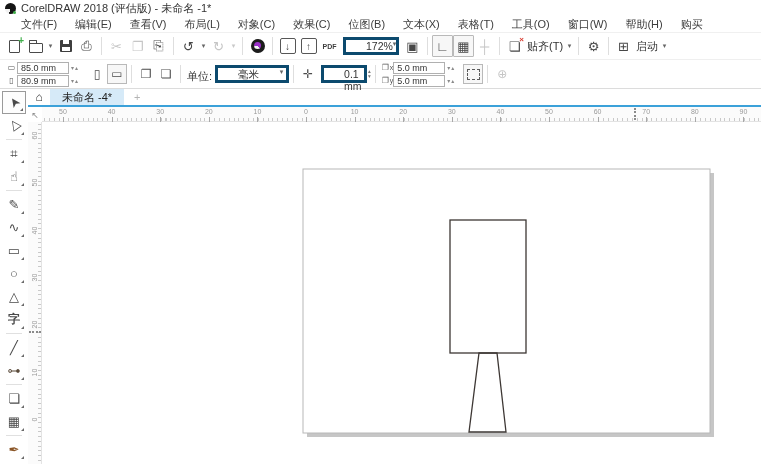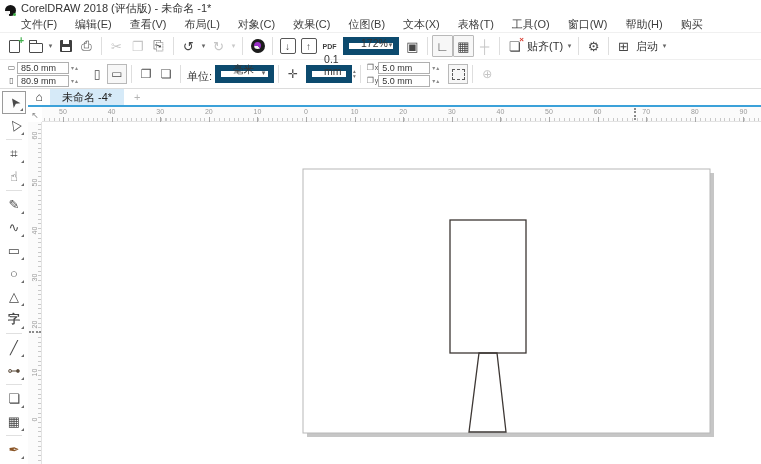--- a/index.html
+++ b/index.html
@@ -2,21 +2,21 @@
 <html><head>
 <meta charset="utf-8">
 <style>
   * { margin:0; padding:0; box-sizing:border-box; }
   html,body { width:761px; height:464px; overflow:hidden; background:#fff;
     font-family:"Liberation Sans","DejaVu Sans",sans-serif; }
   #app { position:relative; width:761px; height:464px; background:#fff; }
 
   
   #titlebar { position:absolute; left:0; top:0; width:761px; height:16px;
-    display:flex; align-items:flex-end; gap:5px; padding-left:5px; font-size:11px; color:#333; }
+    display:flex; align-items:center; gap:5px; padding-left:5px; font-size:11px; color:#333; }
   .app-logo { width:11px; height:11px; border-radius:50%;
     background:conic-gradient(#141414 0 55%, #f2f2f2 55% 72%, #141414 72%); position:relative; }
   .app-logo::after { content:""; position:absolute; right:0px; bottom:0px; width:3px; height:3px;
     border-radius:50%; background:#3fae49; }
 
   
   #menubar { position:absolute; left:0; top:16px; width:761px; height:17px;
     display:flex; align-items:center; padding-left:12px; font-size:11px; color:#3c3c3c;
     border-bottom:1px solid #f0f0f0; }
   .menu-item { padding:0 9px; cursor:default; }
@@ -37,43 +37,43 @@
     border:1.4px solid #4a4a4a; border-bottom:none; border-radius:1px 1px 0 0; }
   .ic-save { width:12px; height:12px; background:#3e3e3e; border-radius:1px; position:relative; }
   .ic-save::before { content:""; position:absolute; left:3px; top:0; width:6px; height:4px; background:#fff; }
   .ic-save::after { content:""; position:absolute; left:2px; bottom:1px; width:8px; height:4px; background:#fff; }
   .ic-search { width:14px; height:14px; border-radius:50%; background:#1c1c1c; position:relative; }
   .ic-search::before { content:""; position:absolute; left:3px; top:3px; width:7px; height:7px;
     border-radius:50%; background:conic-gradient(#9b30c9 0 40%, #f5f5f5 40% 70%, #9b30c9 70%); }
   .boxed { width:16px; height:16px; border:1px solid #565656; border-radius:2px;
     display:flex; align-items:center; justify-content:center; font-size:10px; color:#3e3e3e; }
   .pdf-label { font-size:7px; font-weight:bold; color:#3e3e3e; letter-spacing:0; }
-  .combo { height:18px; border:6px solid #0c4a6e; background:#fff; display:flex; align-items:flex-end;
-    font-size:10.5px; color:#333; padding-left:12px; }
+  .combo { height:18px; border:3px solid #0c4a6e; background:#fff; display:flex; align-items:flex-start;
+    font-size:10.5px; color:#333; padding-left:20px; }
   .combo .dd { margin-left:auto; }
   .zoom-combo { width:56px; margin:0 3px; }
   .tb.active { border:1px solid #b9b9b9; background:#f7f7f7; border-radius:1px; }
   .snap-x { position:absolute; right:1px; top:0; color:#d83a2e; font-size:8px; font-weight:bold; }
   .tb-label { font-size:11px; color:#333; padding:0 2px; }
 
   
   #propbar { position:absolute; left:0; top:60px; width:761px; height:29px;
     display:flex; align-items:center; padding-left:6px; border-bottom:1px solid #dcdcdc; }
   .preset-combo { width:150px; margin-right:8px; }
   .fld-group { display:flex; flex-direction:column; gap:1px; margin-right:8px; }
   .fld-row { display:flex; align-items:center; height:12px; }
   .fld-ic { font-size:8px; color:#555; width:11px; text-align:center; }
   .fld-box { width:52px; height:12px; border:1px solid #b0b0b0; font-size:9px; color:#333;
     display:flex; align-items:center; padding-left:3px; background:#fff; }
   .spin { font-size:6px; color:#8a8a8a; letter-spacing:1px; margin-left:2px; }
   .pb-btn { min-width:20px; height:20px; display:flex; align-items:center; justify-content:center;
     font-size:12px; color:#4c4c4c; }
   .pb-btn.active { border:1px solid #b9b9b9; background:#f7f7f7; }
   .units-label { font-size:11px; color:#333; margin:4px 3px 0 2px; }
-  .units-combo { width:59px; }
+  .units-combo { width:74px; }
   .nudge-box { width:46px; margin-left:3px; }
   .vspin { display:flex; flex-direction:column; font-size:5.5px; color:#777; line-height:5px; margin-left:1px; }
   .dashed-box { width:13px; height:11px; border:1px dashed #5a5a5a; }
   .sub { font-size:7px; color:#555; margin-left:-1px; }
 
   
   #tabbar { position:absolute; left:28px; top:89px; width:733px; height:16px;
     display:flex; align-items:stretch; font-size:11px; }
   #home-btn { width:22px; display:flex; align-items:center; justify-content:center;
     color:#2e2e2e; font-size:12px; }

